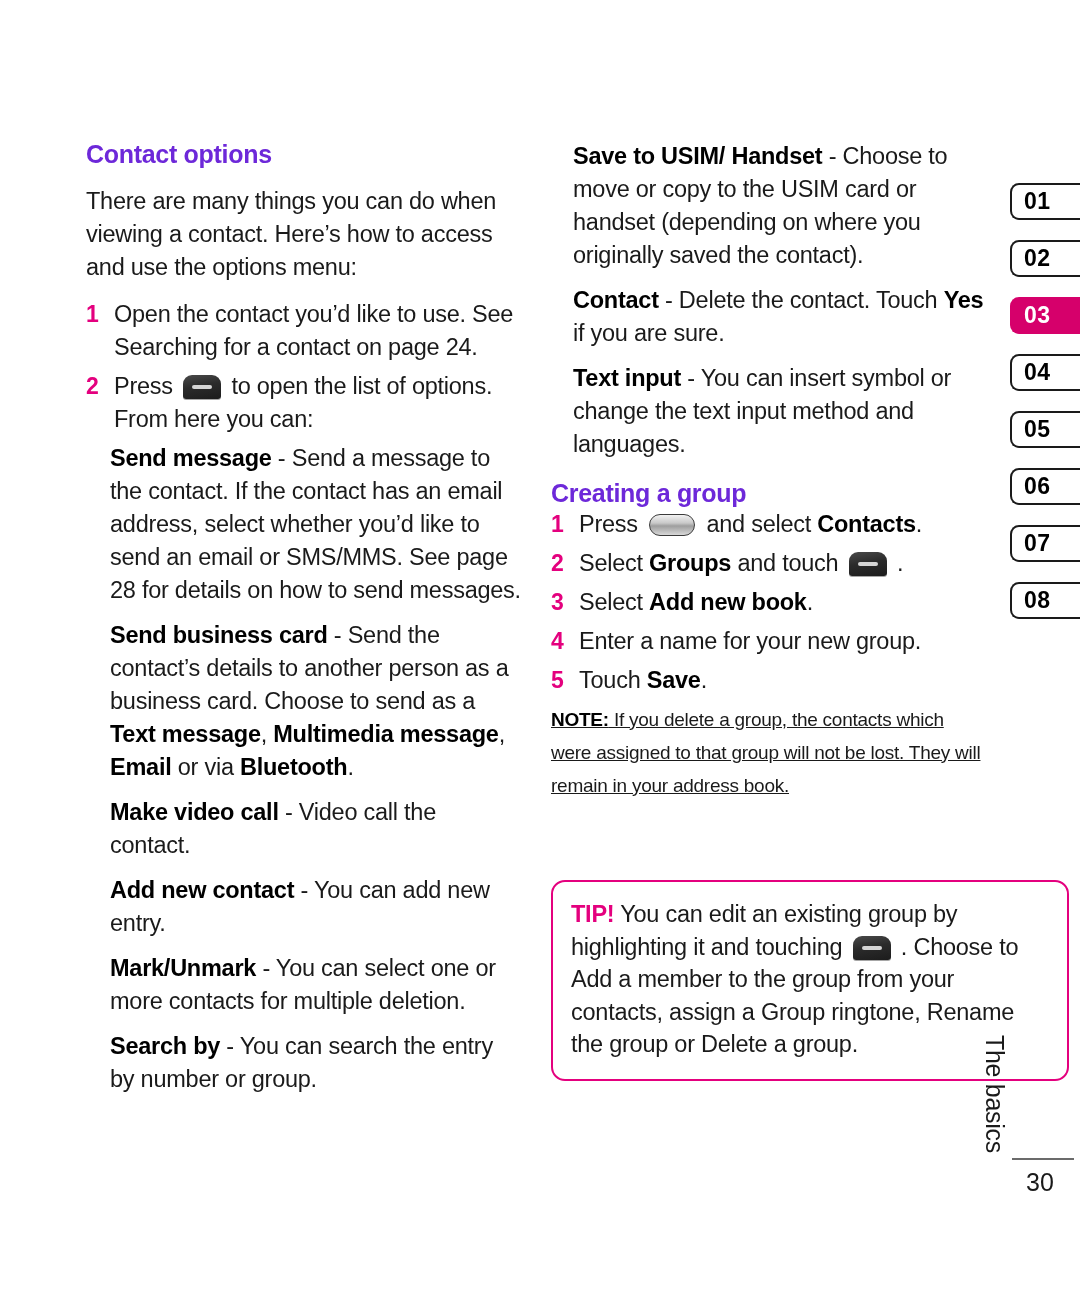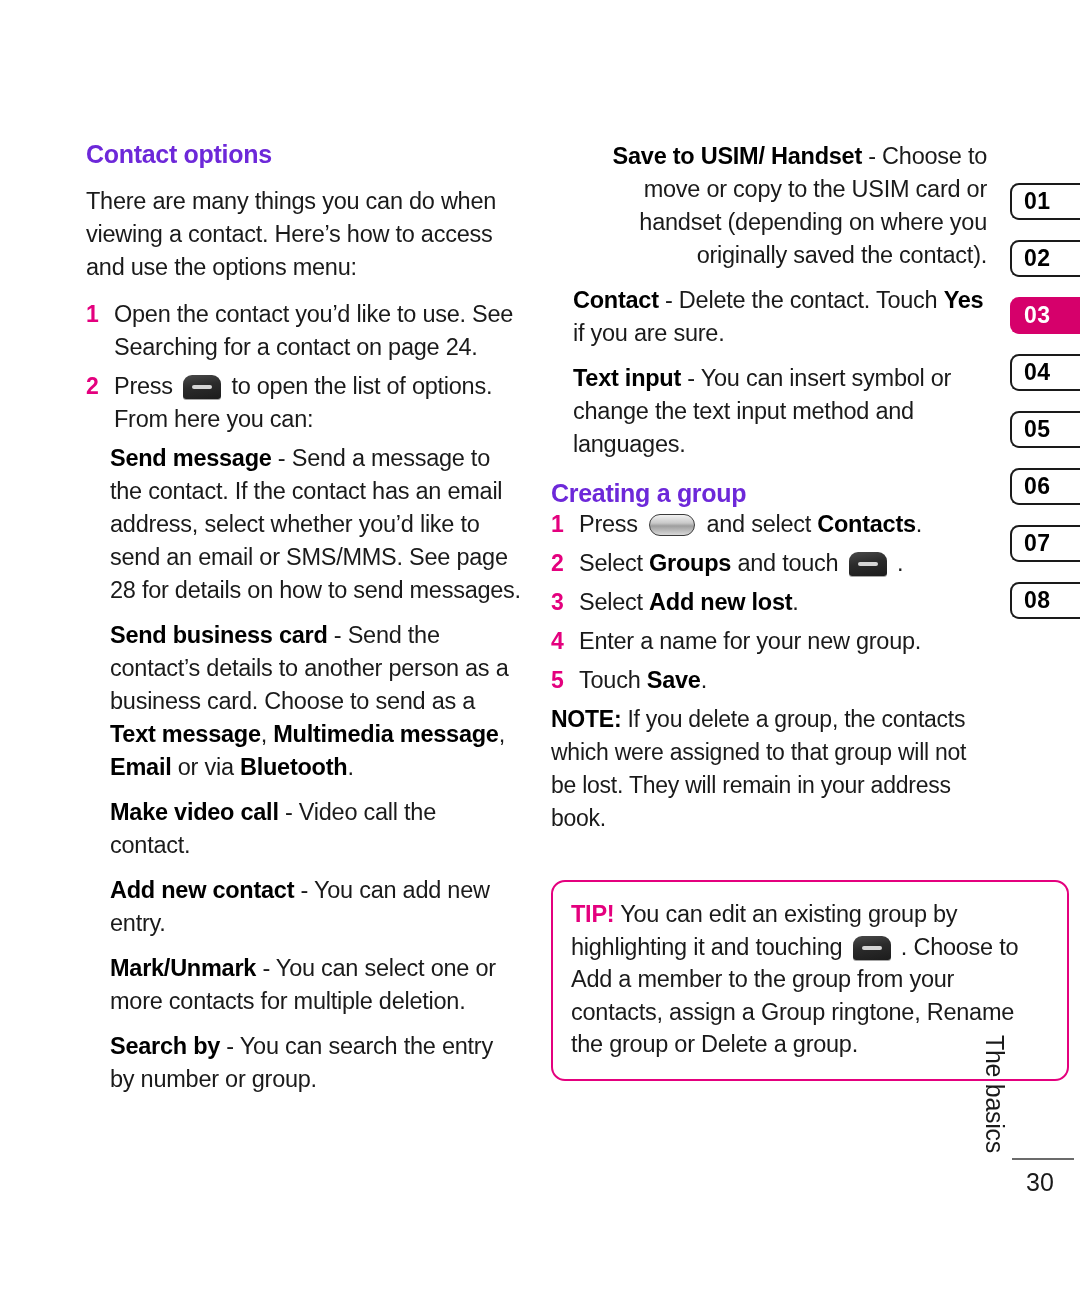--- a/index.html
+++ b/index.html
@@ -104,24 +104,25 @@
     vertical-align: -4px;
     margin: 0 5px;
     border-radius: 11px;
     background: linear-gradient(180deg, #f2f2f2 0%, #c9c9c9 40%, #9e9e9e 55%, #d8d8d8 100%);
     border: 1.5px solid #3b3b3b;
     box-sizing: border-box;
   }
 
   
   p.note {
-    font-size: 23px;
+    font-size: 19px;
     line-height: 33px;
     margin: 6px 0 18px 0;
     letter-spacing: -0.25px;
+    text-decoration: underline;
   }
   p.note b { font-weight: bold; color:#000; }
 
   
   .tip-box {
     position: absolute;
     left: 551px;
     top: 880px;
     width: 518px;
     box-sizing: border-box;
@@ -240,21 +241,21 @@
     <b>Mark/Unmark</b><span> - You can select one or more contacts for multiple deletion.</span>
   </p>
 
   <p class="option">
     <b>Search by</b><span> - You can search the entry by number or group.</span>
   </p>
 </div>
 
 <div class="col" id="col-right">
 
-  <p class="option" style="padding-left:22px;text-align:right;">
+  <p class="option" style="padding-left:22px;">
     <b>Save to USIM/ Handset</b><span> - Choose to move or copy to the USIM card or handset (depending on where you originally saved the contact).</span>
   </p>
 
   <p class="option" style="padding-left:22px;">
     <b>Contact</b><span> - Delete the contact. Touch </span><b>Yes</b><span> if you are sure.</span>
   </p>
 
   <p class="option" style="padding-left:22px;">
     <b>Text input</b><span> - You can insert symbol or change the text input method and languages.</span>
   </p>
@@ -265,21 +266,21 @@
     <li>
       <span class="num">1</span>
       <span>Press </span><span class="key-silver"></span><span> and select </span><b>Contacts</b><span>.</span>
     </li>
     <li>
       <span class="num">2</span>
       <span>Select </span><b>Groups</b><span> and touch </span><span class="key-dark"></span><span> .</span>
     </li>
     <li>
       <span class="num">3</span>
-      <span>Select </span><b>Add new lost</b><span>.</span>
+      <span>Select </span><b>Add new book</b><span>.</span>
     </li>
     <li>
       <span class="num">4</span>
       <span>Enter a name for your new group.</span>
     </li>
     <li>
       <span class="num">5</span>
       <span>Touch </span><b>Save</b><span>.</span>
     </li>
   </ol>

